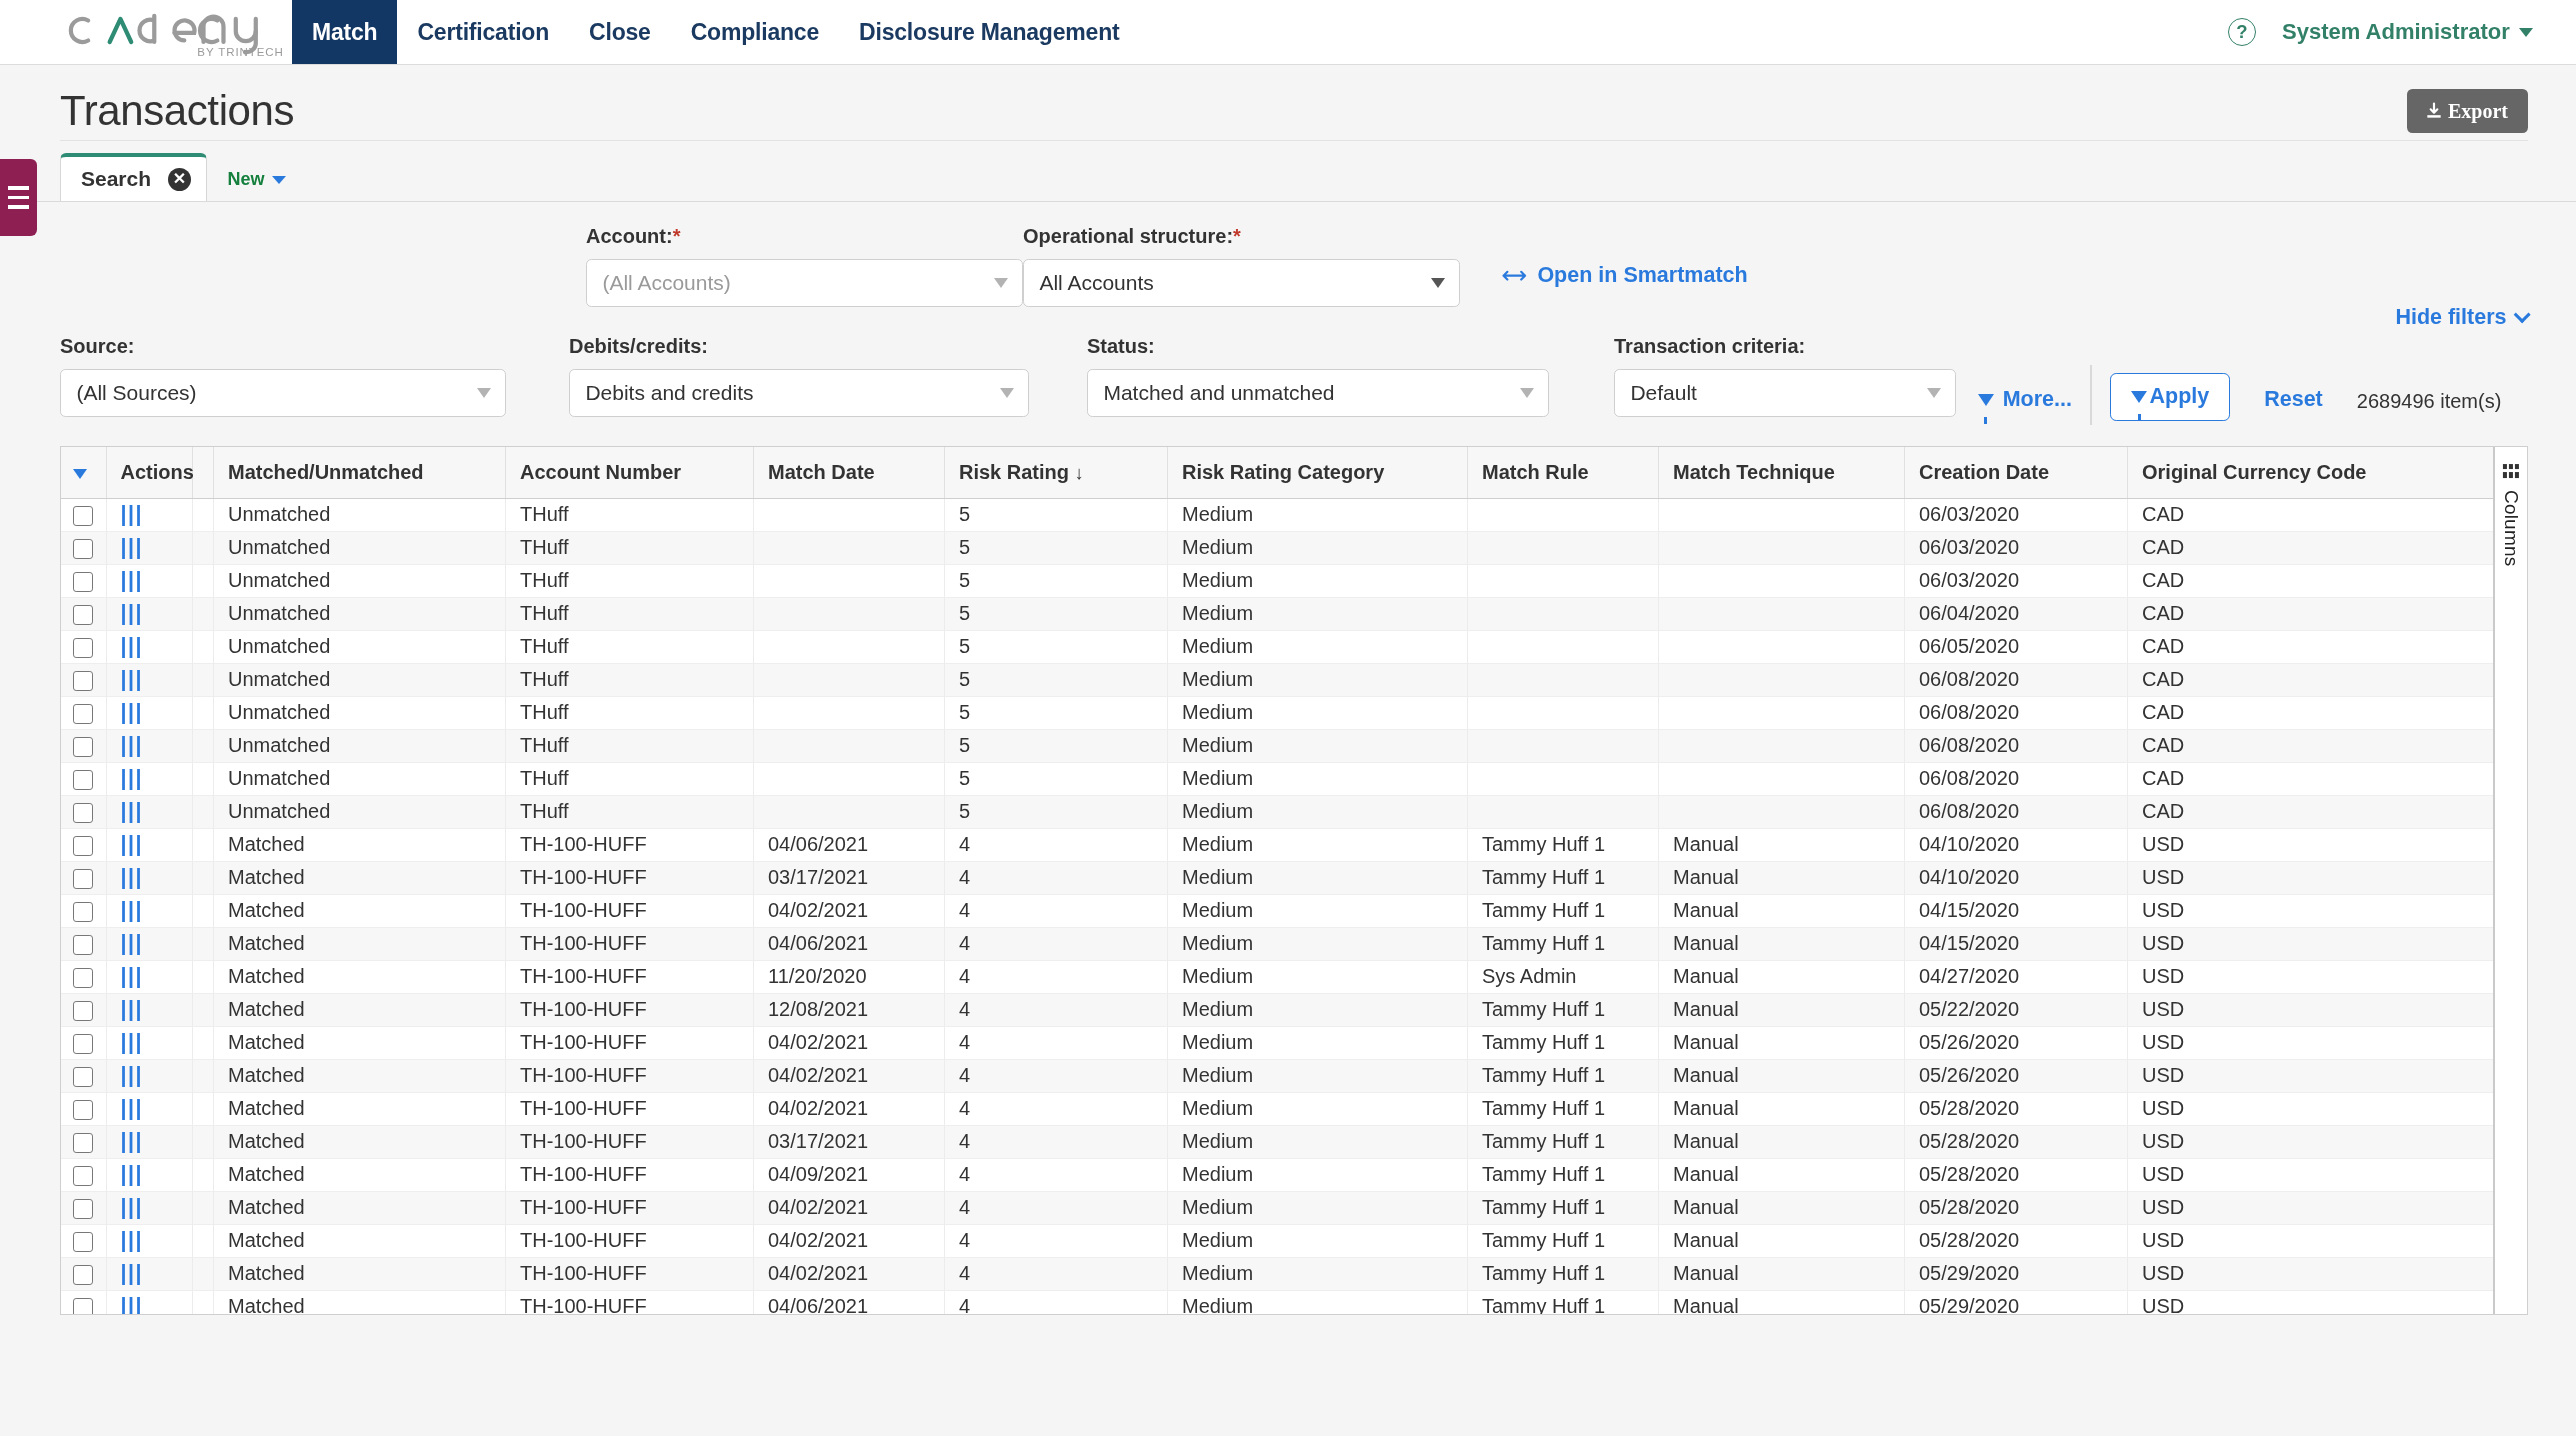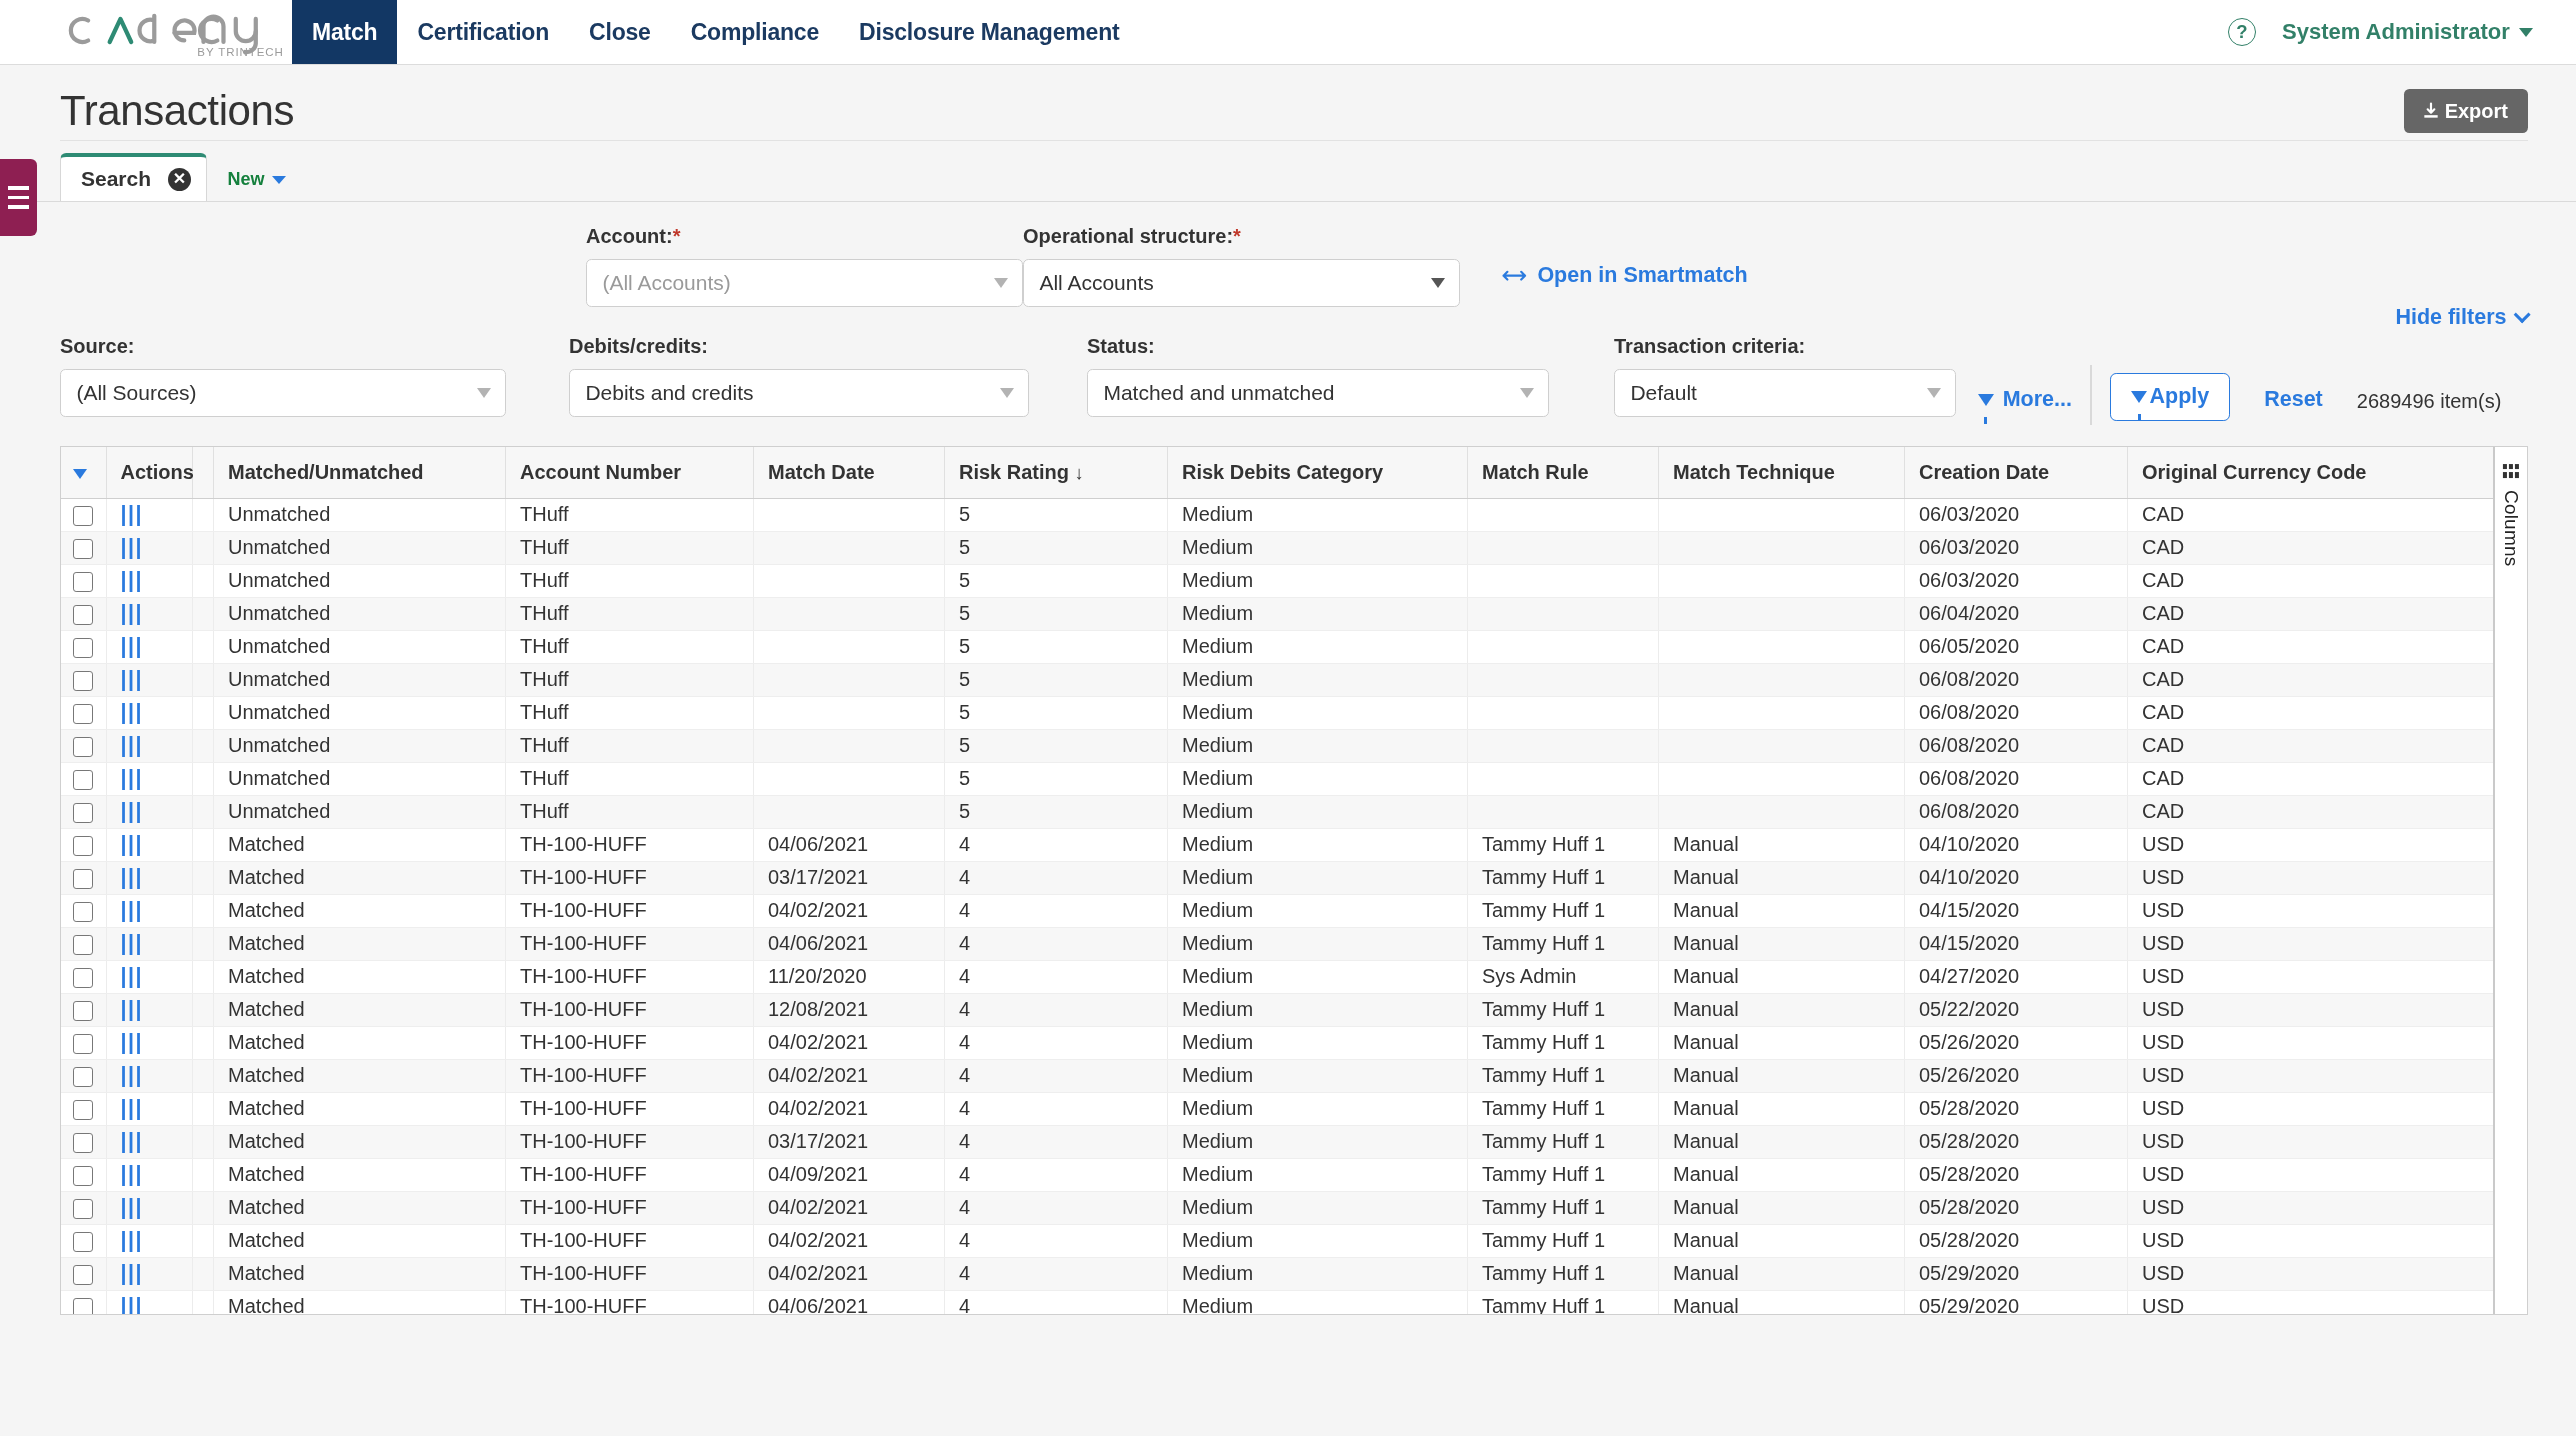--- a/index.html
+++ b/index.html
@@ -105,20 +105,21 @@
   .export-btn {
     margin-left: auto;
     background: #666666;
     color: #ffffff;
     font-size: 20px;
     font-weight: bold;
     border: none; border-radius: 5.4px;
     padding: 10.8px 20px 10.8px 17px;
     display: flex; align-items: center; gap: 4px;
     cursor: pointer;
+    font-family: Liberation Serif, serif;
   }
 
   .title-sep {
     margin: 0 48px 0 60px;
     border-top: 1.5px solid #e2e2e2;
   }
 
   
   .tabs-row {
     display: flex; align-items: flex-end;
@@ -527,21 +528,21 @@
           <th class="sel-col"><span class="hdr-caret"></span></th>
           <th class="act-col">Actions</th>
           <th class="gap-col"></th>
           <th>Matched/Unmatched</th>
           <th>Account Number</th>
           <th>Match Date</th>
           <th>
             <span>Risk Rating</span>
             <span class="sort-arrow">↓</span>
           </th>
-          <th>Risk Debits Category</th>
+          <th>Risk Rating Category</th>
           <th>Match Rule</th>
           <th>Match Technique</th>
           <th>Creation Date</th>
           <th>Original Currency Code</th>
         </tr>
       </thead>
       <tbody id="tbody">
           <tr>
             <td class="sel-col"><span class="cb"></span></td>
             <td class="act-col"><span class="dots">|||</span></td>

